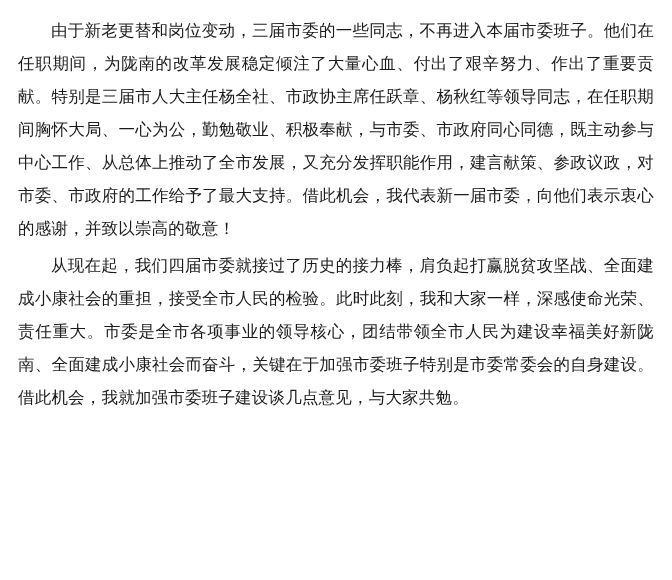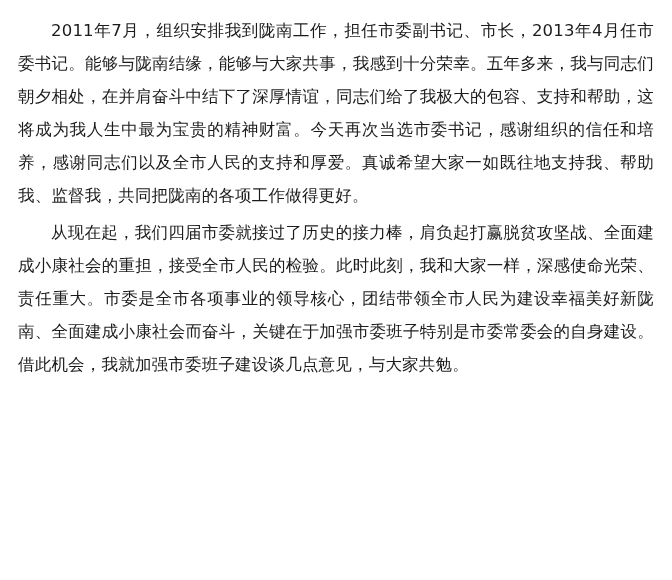--- a/index.html
+++ b/index.html
@@ -33,15 +33,15 @@
     font-family: "DejaVu Sans", "Liberation Sans", sans-serif;
   }
   .doc-paragraph:last-child {
     margin-bottom: 0;
   }
 </style>
 </head>
 <body>
 
 <div id="document-page">
-  <p class="doc-paragraph">2011年7月，组织安排我到陇南工作，担任市委副书记、市长，2013年4月任市委书记。能够与陇南结缘，能够与大家共事，我感到十分荣幸。五年多来，我与同志们朝夕相处，在并肩奋斗中结下了深厚情谊，同志们给了我极大的包容、支持和帮助，这将成为我人生中最为宝贵的精神财富。今天再次当选市委书记，感谢组织的信任和培养，感谢同志们以及全市人民的支持和厚爱。真诚希望大家一如既往地支持我、帮助我、监督我，共同把陇南的各项工作做得更好。</p>
+  <p class="doc-paragraph">由于新老更替和岗位变动，三届市委的一些同志，不再进入本届市委班子。他们在任职期间，为陇南的改革发展稳定倾注了大量心血、付出了艰辛努力、作出了重要贡献。特别是三届市人大主任杨全社、市政协主席任跃章、杨秋红等领导同志，在任职期间胸怀大局、一心为公，勤勉敬业、积极奉献，与市委、市政府同心同德，既主动参与中心工作、从总体上推动了全市发展，又充分发挥职能作用，建言献策、参政议政，对市委、市政府的工作给予了最大支持。借此机会，我代表新一届市委，向他们表示衷心的感谢，并致以崇高的敬意！</p>
   <p class="doc-paragraph">从现在起，我们四届市委就接过了历史的接力棒，肩负起打赢脱贫攻坚战、全面建成小康社会的重担，接受全市人民的检验。此时此刻，我和大家一样，深感使命光荣、责任重大。市委是全市各项事业的领导核心，团结带领全市人民为建设幸福美好新陇南、全面建成小康社会而奋斗，关键在于加强市委班子特别是市委常委会的自身建设。借此机会，我就加强市委班子建设谈几点意见，与大家共勉。</p>
 </div>
 
 </body></html>

